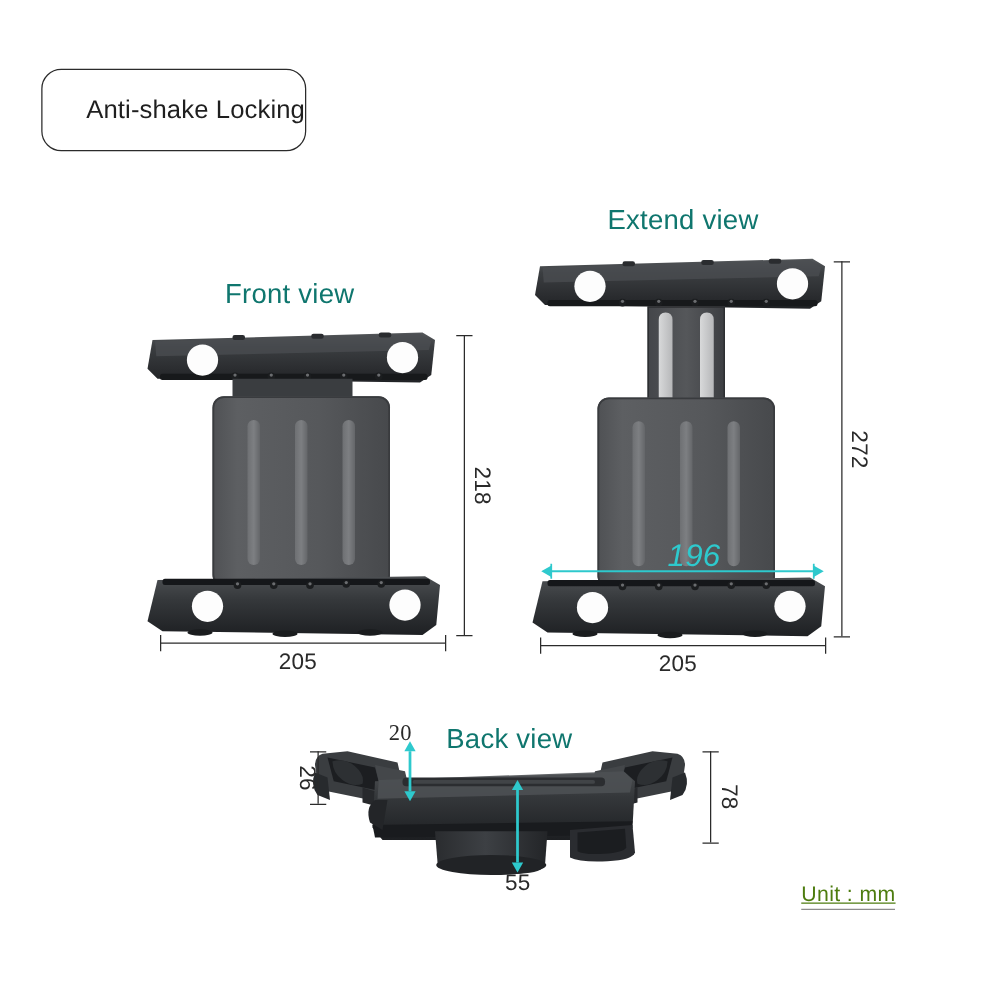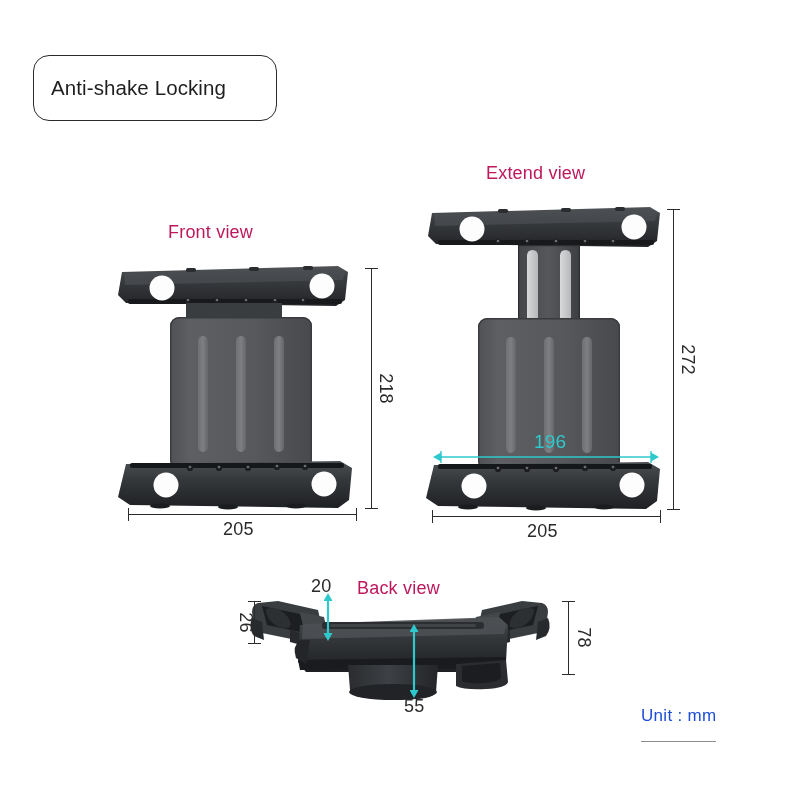--- a/index.html
+++ b/index.html
@@ -23,59 +23,61 @@
     inset: 0;
     width: 800px;
     height: 800px;
   }
 
   
   .title-badge {
     position: absolute;
     left: 33px;
     top: 55px;
-    width: 244px;
+    width: 212px;
     height: 66px;
     border: 1.6px solid #2b2b2b;
     border-radius: 16px;
     box-sizing: border-box;
     display: flex;
     flex-direction: column;
     justify-content: center;
     padding-left: 17px;
     background: #fff;
+    text-align: right;
   }
   .title-badge .line {
     font-size: 20.5px;
     line-height: 28px;
     color: #1f1f1f;
     letter-spacing: .1px;
     white-space: nowrap;
   }
 
   
   .view-title {
     position: absolute;
-    font-size: 18px;
-    color: #be185d;
+    font-size: 22px;
+    color: #0f766e;
     white-space: nowrap;
     letter-spacing: .2px;
   }
 
   
   .unit-note {
     position: absolute;
     left: 641px;
     top: 706px;
     font-size: 17px;
-    color: #1d4ed8;
+    color: #4d7c0f;
     border-bottom: 1.4px solid #8c8c8c;
-    padding-bottom: 15px;
+    padding-bottom: 1px;
     white-space: nowrap;
     letter-spacing: .3px;
+    text-decoration: underline;
   }
 
   
   .dim-label {
     position: absolute;
     font-size: 18px;
     color: #2a2a2a;
     white-space: nowrap;
     letter-spacing: .2px;
   }
@@ -116,21 +118,21 @@
 </style>
 </head>
 <body>
 
 <div class="stage">
 
   <div class="title-badge">
     <span class="line">Anti-shake Locking</span>
   </div>
 
-  <div class="view-title" style="left:168px; top:222px;">Front view</div>
+  <div class="view-title" style="left:180px; top:222px;">Front view</div>
   <div class="view-title" style="left:486px; top:163px;">Extend view</div>
   <div class="view-title" style="left:357px; top:578px;">Back view</div>
 
   <svg class="svg-layer" viewBox="0 0 800 800">
     <defs>
       <linearGradient id="armGrad" x1="0" y1="0" x2="0" y2="1">
         <stop offset="0%" stop-color="#55585b"></stop>
         <stop offset="28%" stop-color="#3b3e41"></stop>
         <stop offset="70%" stop-color="#2c2e31"></stop>
         <stop offset="100%" stop-color="#202225"></stop>
@@ -396,30 +398,30 @@
     <div class="dim-label rot-cw" style="left:672px; top:349px;">272</div>
   </div>
 
   <div>
     <div class="dim-line-h" style="left:432px; top:516px; width:228px;"></div>
     <div class="tick-v" style="left:432px; top:510px;"></div>
     <div class="tick-v" style="left:660px; top:510px;"></div>
     <div class="dim-label" style="left:527px; top:521px;">205</div>
   </div>
 
-  <div class="dim-label cyan-text" style="left:534px; top:431px; font-size:19px;">196</div>
+  <div class="dim-label cyan-text" style="left:534px; top:431px; font-size:25px;font-style:italic;">196</div>
 
   <div>
     <div class="dim-line-v" style="left:254px; top:601px; height:42px;"></div>
     <div class="tick-h" style="left:248px; top:601px;"></div>
     <div class="tick-h" style="left:248px; top:643px;"></div>
     <div class="dim-label rot-cw" style="left:235px; top:612px;">26</div>
   </div>
 
-  <div class="dim-label" style="left:311px; top:576px;">20</div>
+  <div class="dim-label" style="left:311px; top:576px;font-family:Liberation Serif, serif;">20</div>
 
   <div class="dim-label" style="left:404px; top:696px;text-align:right;">55</div>
 
   <div>
     <div class="dim-line-v" style="left:568px; top:601px; height:73px;"></div>
     <div class="tick-h" style="left:562px; top:601px;"></div>
     <div class="tick-h" style="left:562px; top:674px;"></div>
     <div class="dim-label rot-cw" style="left:573px; top:627px;">78</div>
   </div>
 

